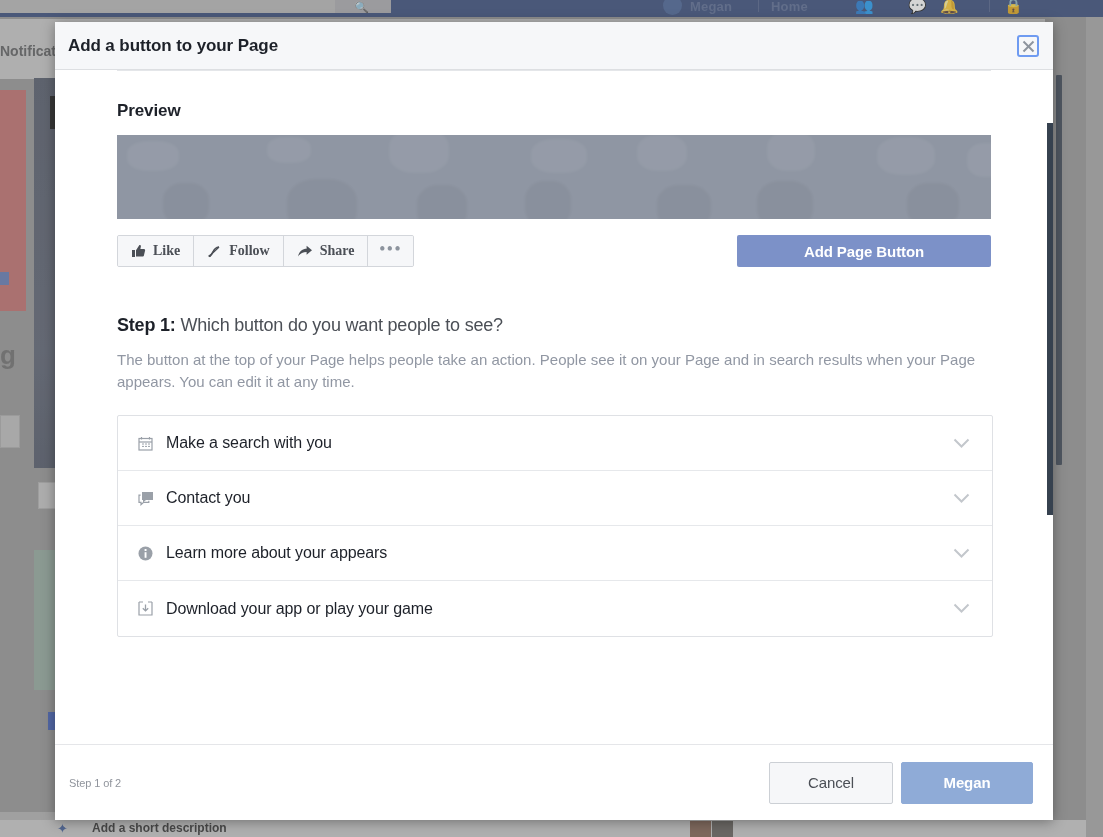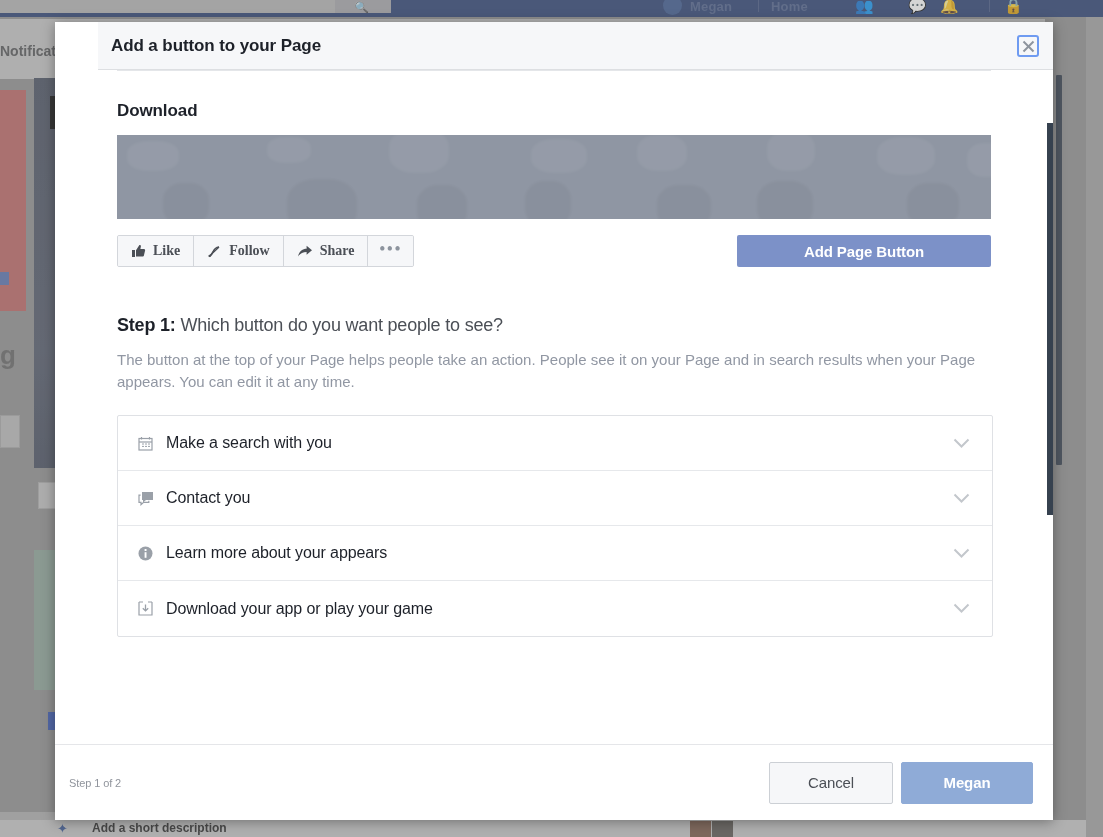--- a/index.html
+++ b/index.html
@@ -236,21 +236,20 @@
 
   .dlg-header {
     height: 48px;
     background: #f6f7f9;
     border-bottom: 1px solid #dddfe2;
     display: flex;
     align-items: center;
     padding: 0 14px 0 13px;
     position: relative;
     flex: 0 0 auto;
-    margin-left: 43px;
   }
   .dlg-title {
     font-size: 17px;
     font-weight: bold;
     color: #1d2129;
     letter-spacing: -.1px;
   }
   .dlg-close {
     position: absolute;
     right: 14px;
@@ -534,21 +533,21 @@
       </svg>
     </div>
   </div>
 
   <div class="dlg-body">
     <div class="dlg-scroll-inner">
 
       <div class="top-cut-rule"></div>
 
       <div class="section">
-        <div class="preview-title">Download</div>
+        <div class="preview-title">Preview</div>
 
         <div class="cover-photo">
           <div class="blob" style="left:10px;  top:6px;  width:52px; height:30px;"></div>
           <div class="blob dark" style="left:46px; top:48px; width:46px; height:42px;"></div>
           <div class="blob" style="left:150px; top:2px;  width:44px; height:26px;"></div>
           <div class="blob dark" style="left:170px; top:44px; width:70px; height:54px;"></div>
           <div class="blob" style="left:272px; top:-6px; width:60px; height:44px;"></div>
           <div class="blob dark" style="left:300px; top:50px; width:50px; height:46px;"></div>
           <div class="blob" style="left:414px; top:4px;  width:56px; height:34px;"></div>
           <div class="blob dark" style="left:408px; top:46px; width:46px; height:46px;"></div>

